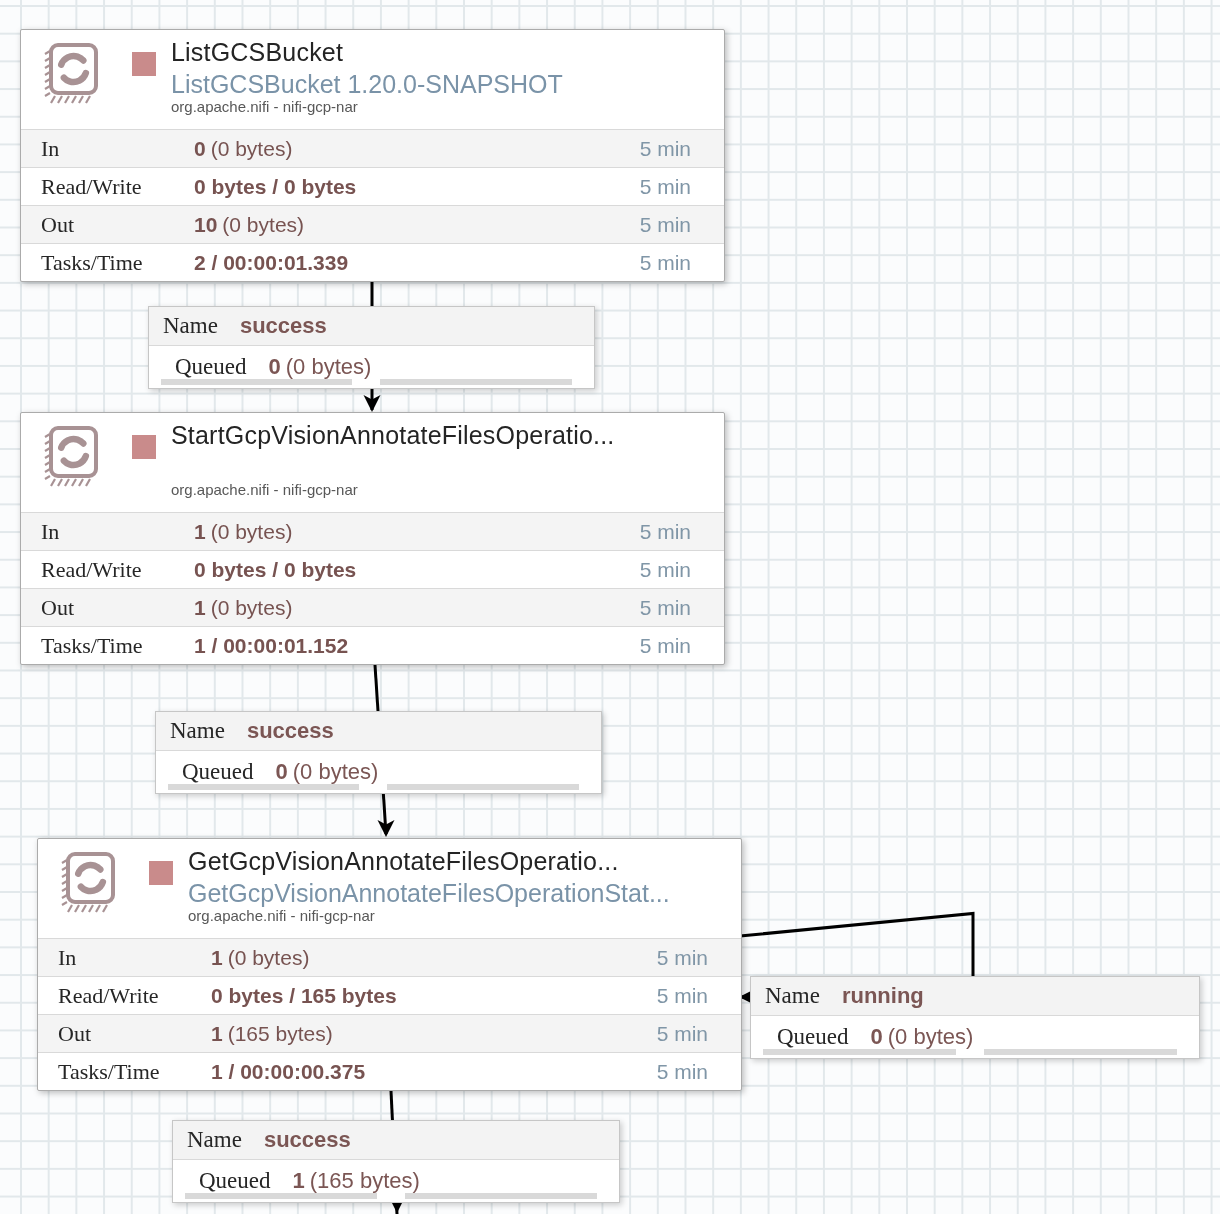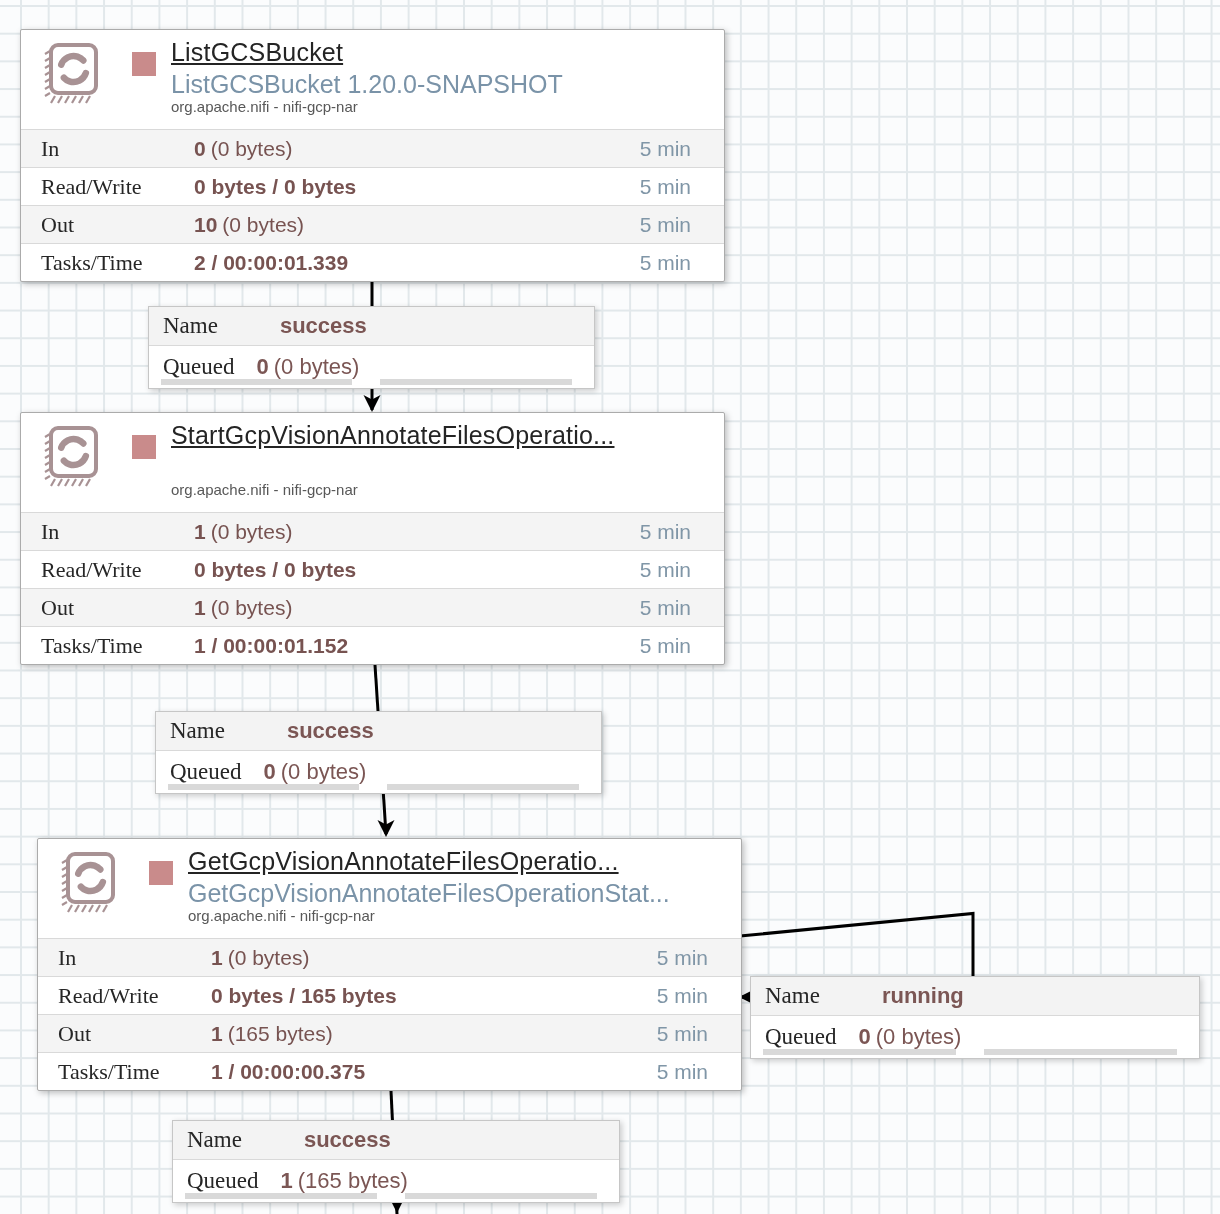--- a/index.html
+++ b/index.html
@@ -17,37 +17,37 @@
 
   
   .processor{
     position:absolute;width:703px;z-index:2;background:#fff;
     border:1px solid #ababab;border-radius:2px;
     box-shadow:2px 2px 6px rgba(0,0,0,.25);
   }
   .proc-header{position:relative;height:99px;}
   .stamp-icon{position:absolute;left:21px;top:12px;}
   .status-square{position:absolute;left:111px;top:22px;width:24px;height:24px;background:#c98b8b;}
-  .proc-title{position:absolute;left:150px;top:8px;font-size:25px;color:#242424;white-space:nowrap;letter-spacing:.2px;text-decoration:underline;}
+  .proc-title{position:absolute;left:150px;top:8px;font-size:25px;color:#242424;white-space:nowrap;letter-spacing:.2px;}
   .proc-type{position:absolute;left:150px;top:40px;font-size:25px;color:#7a93a8;white-space:nowrap;}
   .proc-bundle{position:absolute;left:150px;top:68px;font-size:15px;color:#585858;white-space:nowrap;}
   .stat-row{height:37px;display:flex;align-items:center;border-top:1px solid #d9d9d9;padding:0 20px;}
   .stat-row.odd{background:#f4f4f4;}
   .stat-label{font-family:"Liberation Serif",serif;font-size:22px;color:#262626;width:153px;flex:none;}
   .stat-value{font-size:21px;font-weight:bold;color:#775351;flex:1;white-space:nowrap;}
   .stat-value .rest{font-weight:normal;margin-left:5px;}
   .stat-window{font-size:21px;color:#8096a7;padding-right:13px;flex:none;}
 
   
   .conn-label{
     position:absolute;z-index:3;background:#fff;
     border:1px solid #c6c6c6;box-shadow:2px 2px 6px rgba(0,0,0,.2);
   }
-  .conn-name-row{height:38px;background:#f3f3f3;border-bottom:1px solid #d9d9d9;display:flex;align-items:center;padding:0 14px;gap:40px;}
-  .conn-queued-row{height:42px;position:relative;display:flex;align-items:center;padding:0 14px;}
+  .conn-name-row{height:38px;background:#f3f3f3;border-bottom:1px solid #d9d9d9;display:flex;align-items:center;padding:0 14px;}
+  .conn-queued-row{height:42px;position:relative;display:flex;align-items:center;padding:0 26px;}
   .conn-key{font-family:"Liberation Serif",serif;font-size:23px;color:#262626;}
   .conn-name-value{margin-left:22px;font-size:22px;font-weight:bold;color:#7b5654;}
   .conn-queued-value{margin-left:22px;font-size:22px;font-weight:bold;color:#7b5654;white-space:nowrap;}
   .conn-queued-value .rest{font-weight:normal;margin-left:5px;}
   .queue-bar{position:absolute;bottom:3px;height:6px;background:#d9d9d9;}
   .queue-bar.b1{left:12px;width:43%;}
   .queue-bar.b2{left:52%;width:43%;}
 </style>
 </head>
 <body>

